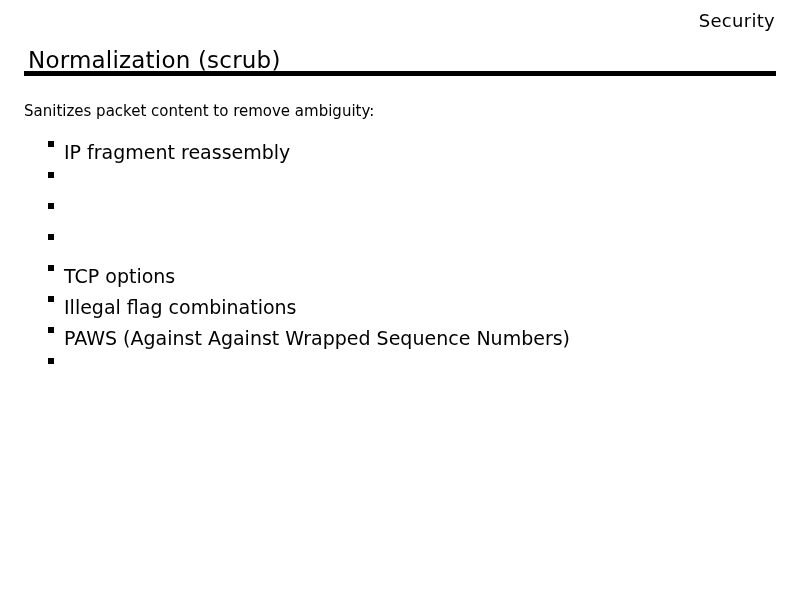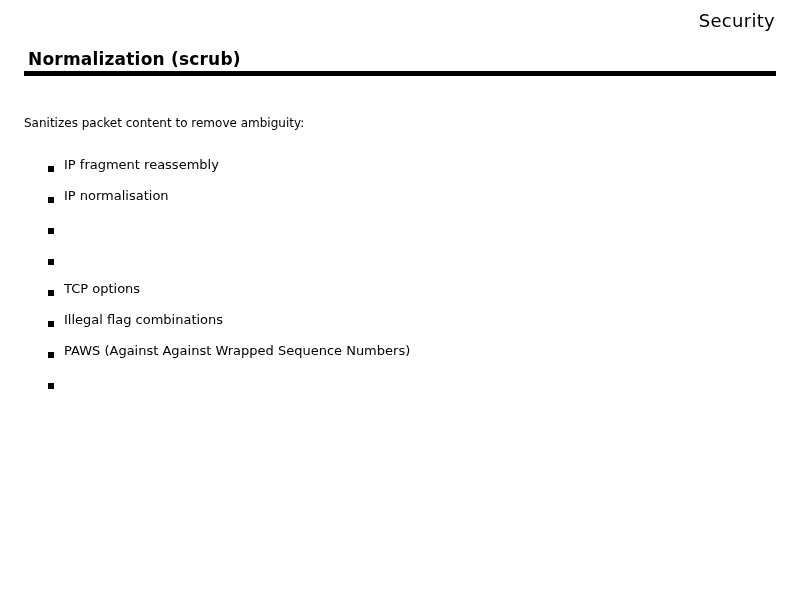--- a/index.html
+++ b/index.html
@@ -19,53 +19,53 @@
   }
   .corner-label {
     position: absolute;
     top: 10px;
     right: 25px;
     font-size: 18px;
     letter-spacing: 0.3px;
   }
   .slide-title {
     position: absolute;
-    top: 38px;
+    top: 32px;
     left: 28px;
-    font-size: 17px;
-    font-weight: bold;
+    font-size: 23px;
+    font-weight: normal;
     letter-spacing: 0.2px;
   }
   .title-rule {
     position: absolute;
     top: 71px;
     left: 24px;
     width: 752px;
     height: 5px;
     background: #000000;
   }
   .intro-text {
     position: absolute;
-    top: 116px;
+    top: 102px;
     left: 24px;
-    font-size: 12px;
+    font-size: 15px;
   }
   .bullet-list {
     position: absolute;
     top: 141px;
     left: 48px;
     list-style: none;
     margin: 0;
     padding: 0;
   }
   .bullet-item {
     display: flex;
-    align-items: flex-end;
+    align-items: flex-start;
     height: 31px;
-    font-size: 13px;
+    font-size: 19px;
   }
   .bullet-square {
     display: inline-block;
     width: 6px;
     height: 6px;
     background: #000000;
     margin-right: 10px;
     flex: 0 0 auto;
   }
 </style>
@@ -82,21 +82,20 @@
 
   <div class="intro-text">Sanitizes packet content to remove ambiguity:</div>
 
   <ul class="bullet-list">
     <li class="bullet-item">
       <span class="bullet-square"></span>
       <span>IP fragment reassembly</span>
     </li>
     <li class="bullet-item">
       <span class="bullet-square"></span>
-      <span>IP normalisation</span>
     </li>
     <li class="bullet-item">
       <span class="bullet-square"></span>
     </li>
     <li class="bullet-item">
       <span class="bullet-square"></span>
     </li>
     <li class="bullet-item">
       <span class="bullet-square"></span>
       <span>TCP options</span>

